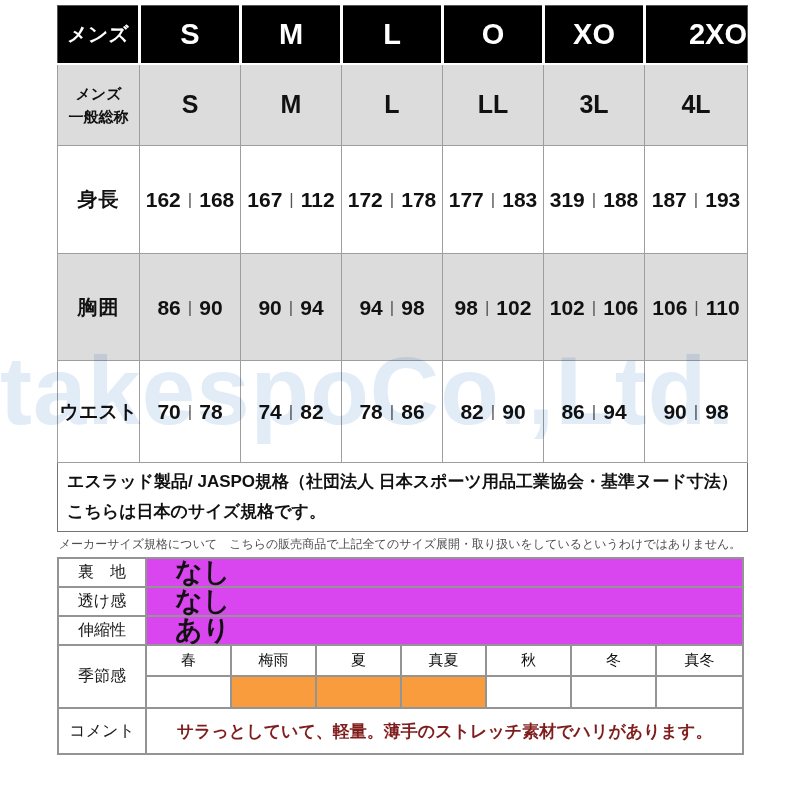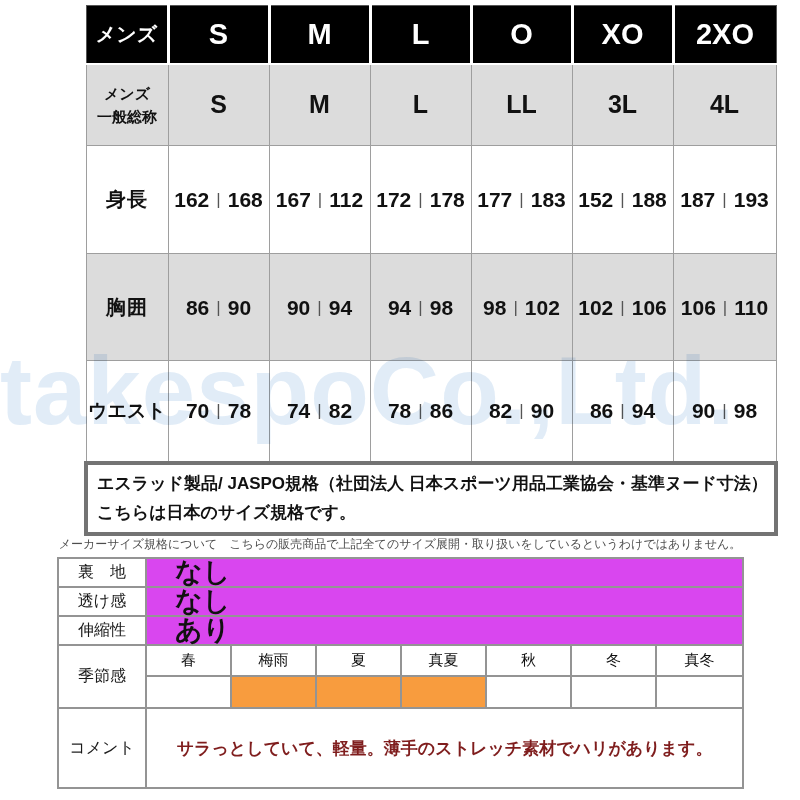--- a/index.html
+++ b/index.html
@@ -1,59 +1,59 @@
 <!DOCTYPE html>
 <html><head>
 <meta charset="utf-8">
 <style>
   * { box-sizing: border-box; margin: 0; padding: 0; }
   html, body { width: 800px; height: 800px; background: #ffffff; overflow: hidden; }
   body { font-family: "Liberation Sans", "DejaVu Sans", sans-serif; position: relative; color: #111; }
 
   
   table { border-collapse: collapse; table-layout: fixed; }
-  .size-chart { position: absolute; left: 57px; top: 5px; width: 690px; margin-left: 27px; }
+  .size-chart { position: absolute; left: 57px; top: 5px; width: 690px; }
   .size-chart td, .size-chart th { border: 1px solid #9e9e9e; text-align: center; vertical-align: middle; }
 
   .size-chart tr.hdr { height: 58px; }
   .size-chart tr.hdr th { background: #000; color: #fff; border-left: 3px solid #fff; border-bottom: 2px solid #fff; border-top: 1px solid #555; font-weight: bold; font-size: 29px; }
   .size-chart tr.hdr th:first-child { border-left: 1px solid #555; font-size: 20px; }
-  .size-chart tr.hdr th:last-child { border-right: 1px solid #555; }
+  .size-chart tr.hdr th:last-child { border-right: 1px solid #555; text-align: right; }
 
   .size-chart tr.alias { height: 82px; background: #dcdcdc; }
   .alias-label { font-size: 15px; font-weight: bold; line-height: 1.55; }
   .alias-val { font-size: 25px; font-weight: bold; }
 
   tr.metric { background: #ffffff; }
   tr.metric.shaded { background: #dcdcdc; }
   tr.h-height { height: 108px; }
   tr.h-chest  { height: 107px; }
   tr.h-waist  { height: 102px; }
   .metric-label { font-size: 20px; font-weight: bold; letter-spacing: 1px; }
   .rng { display: flex; flex-direction: row; align-items: center; justify-content: center; gap: 7px; }
   .rng .num { font-size: 21px; font-weight: bold; line-height: 1; }
   .rng .sep { font-size: 17px; font-weight: normal; color: #555; line-height: 1; }
 
-  .note-row td { height: 66px; text-align: left; vertical-align: middle; padding: 4px 9px; background: #fff; border: 4px solid #737373; }
+  .note-row td { height: 66px; text-align: left; vertical-align: middle; padding: 4px 9px; background: #fff; border: 1px solid #737373; }
   .note-line { font-size: 17px; font-weight: bold; line-height: 1.75; white-space: nowrap; }
 
   .disclaimer { position: absolute; left: 0px; top: 536px; width: 800px; text-align: center; font-size: 12px; color: #4d4d4d; white-space: nowrap; }
 
   
   .spec-table { position: absolute; left: 57px; top: 557px; width: 685px; }
   .spec-table td, .spec-table th { border: 2px solid #949494; vertical-align: middle; }
   .spec-th { font-size: 16px; font-weight: normal; text-align: center; color: #1a1a1a; background: #fff; }
   tr.spec-row { height: 16px; }
   .spec-value { font-size: 27px; font-weight: bold; text-align: left; padding-left: 28px; background: #d946ef; line-height: 1; }
   tr.season-names { height: 31px; }
   .season-name { font-size: 15px; font-weight: normal; text-align: center; background: #fff; }
   tr.season-band { height: 32px; }
   .band { background: #fff; }
   .band.orange { background: #f89c3e; }
-  tr.comment-row { height: 80px; }
+  tr.comment-row { height: 46px; }
   .comment-td { font-size: 17px; font-weight: bold; text-align: center; color: #7f1d1d; background: #fff; }
 
   
   .watermark { position: absolute; left: 0; top: 336px; width: 724px; text-align: center; font-size: 96px; font-weight: bold; color: #c9ddf1; opacity: 0.55; letter-spacing: 1px; z-index: 5; pointer-events: none; mix-blend-mode: multiply; white-space: nowrap; }
 </style>
 </head>
 <body>
 
 <table class="size-chart">
   <colgroup>
@@ -113,21 +113,21 @@
         </td>
     <td>
           <div class="rng">
       <span class="num">177</span>
       <span class="sep">|</span>
       <span class="num">183</span>
           </div>
         </td>
     <td>
           <div class="rng">
-      <span class="num">152</span>
+      <span class="num">319</span>
       <span class="sep">|</span>
       <span class="num">188</span>
           </div>
         </td>
     <td>
           <div class="rng">
       <span class="num">187</span>
       <span class="sep">|</span>
       <span class="num">193</span>
           </div>

